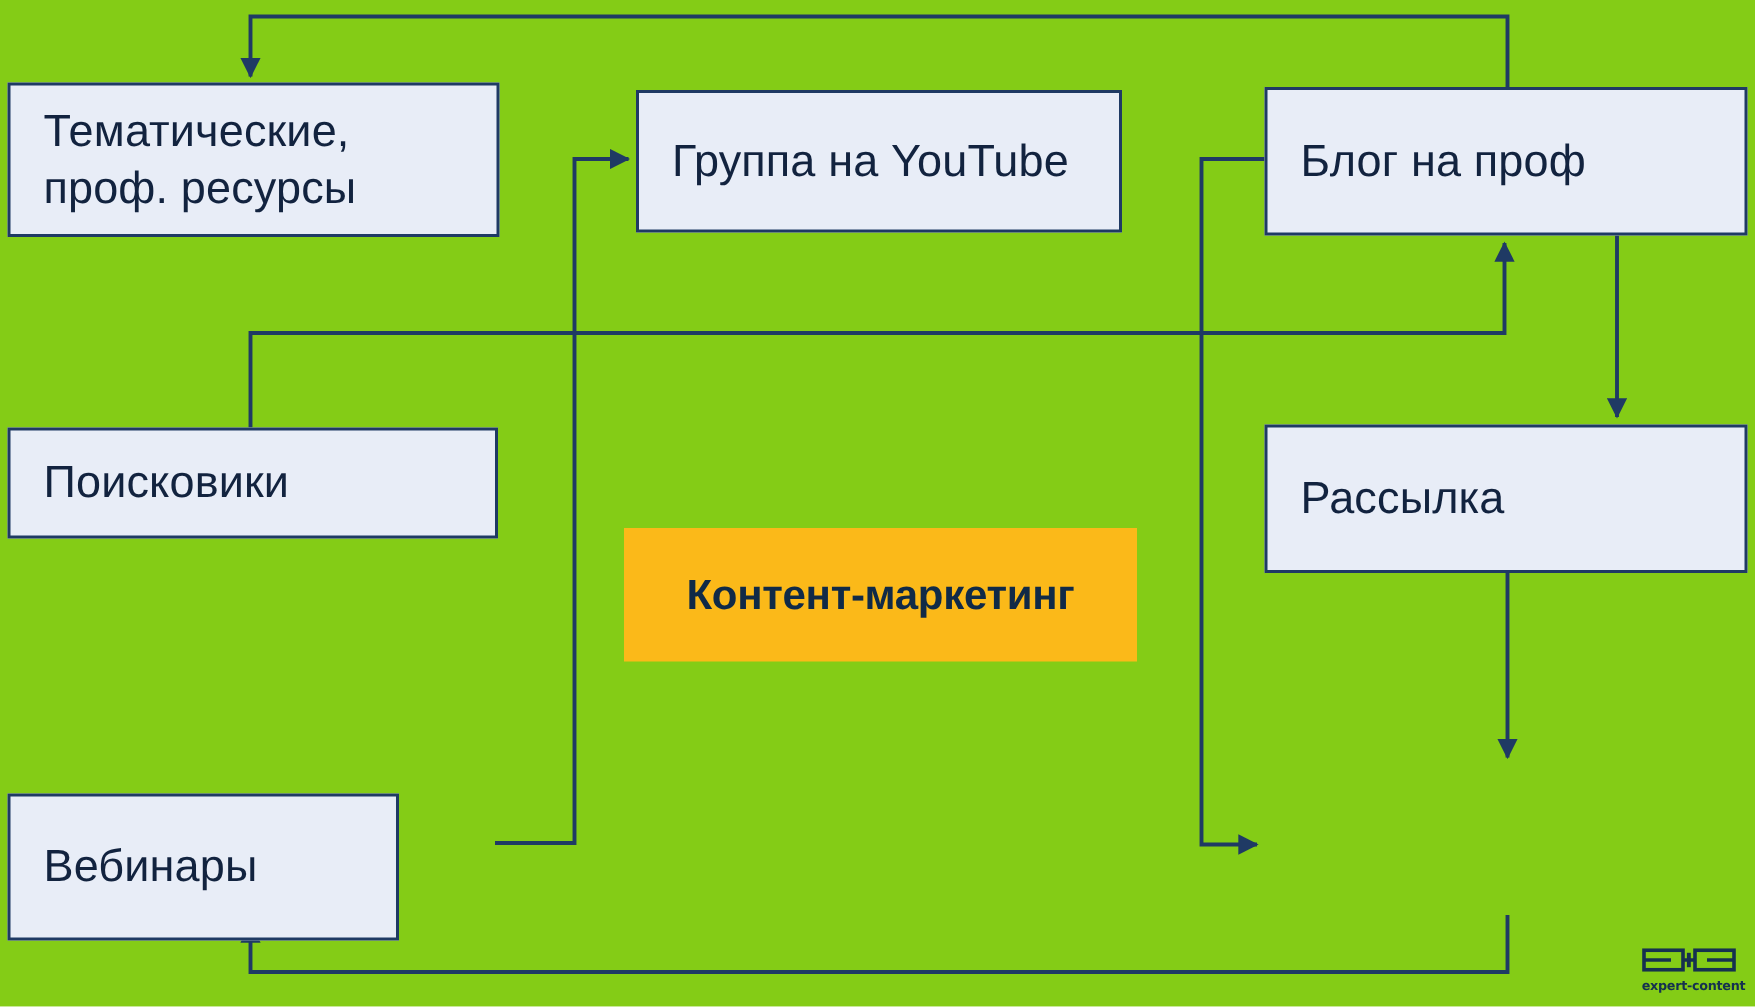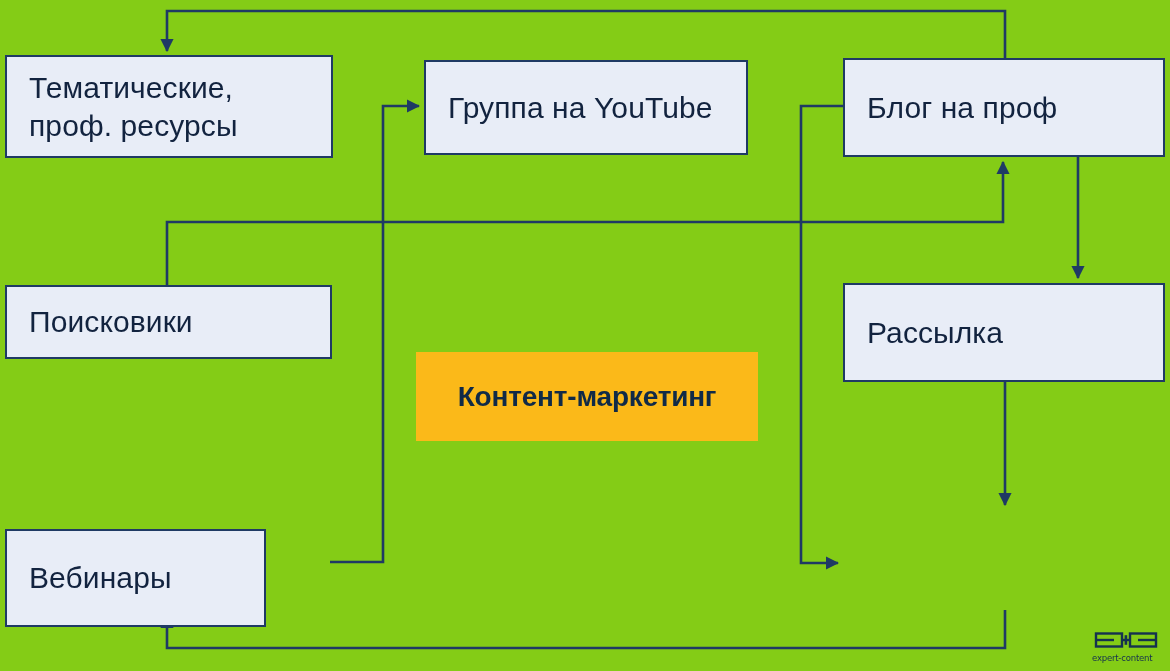--- a/index.html
+++ b/index.html
@@ -72,22 +72,23 @@
     top: 629px;
     width: 74px;
     height: 38px;
     z-index: 3;
   }
   #logo .logo-text {
     position: absolute;
     left: 0;
     top: 24px;
     width: 74px;
+    text-align: center;
     font-size: 8.5px;
-    font-weight: normal;
+    font-weight: bold;
     letter-spacing: -0.2px;
     color: #15314f;
     font-family: "DejaVu Sans", sans-serif;
   }
 </style>
 </head>
 <body>
 
 <div id="stage">
 

